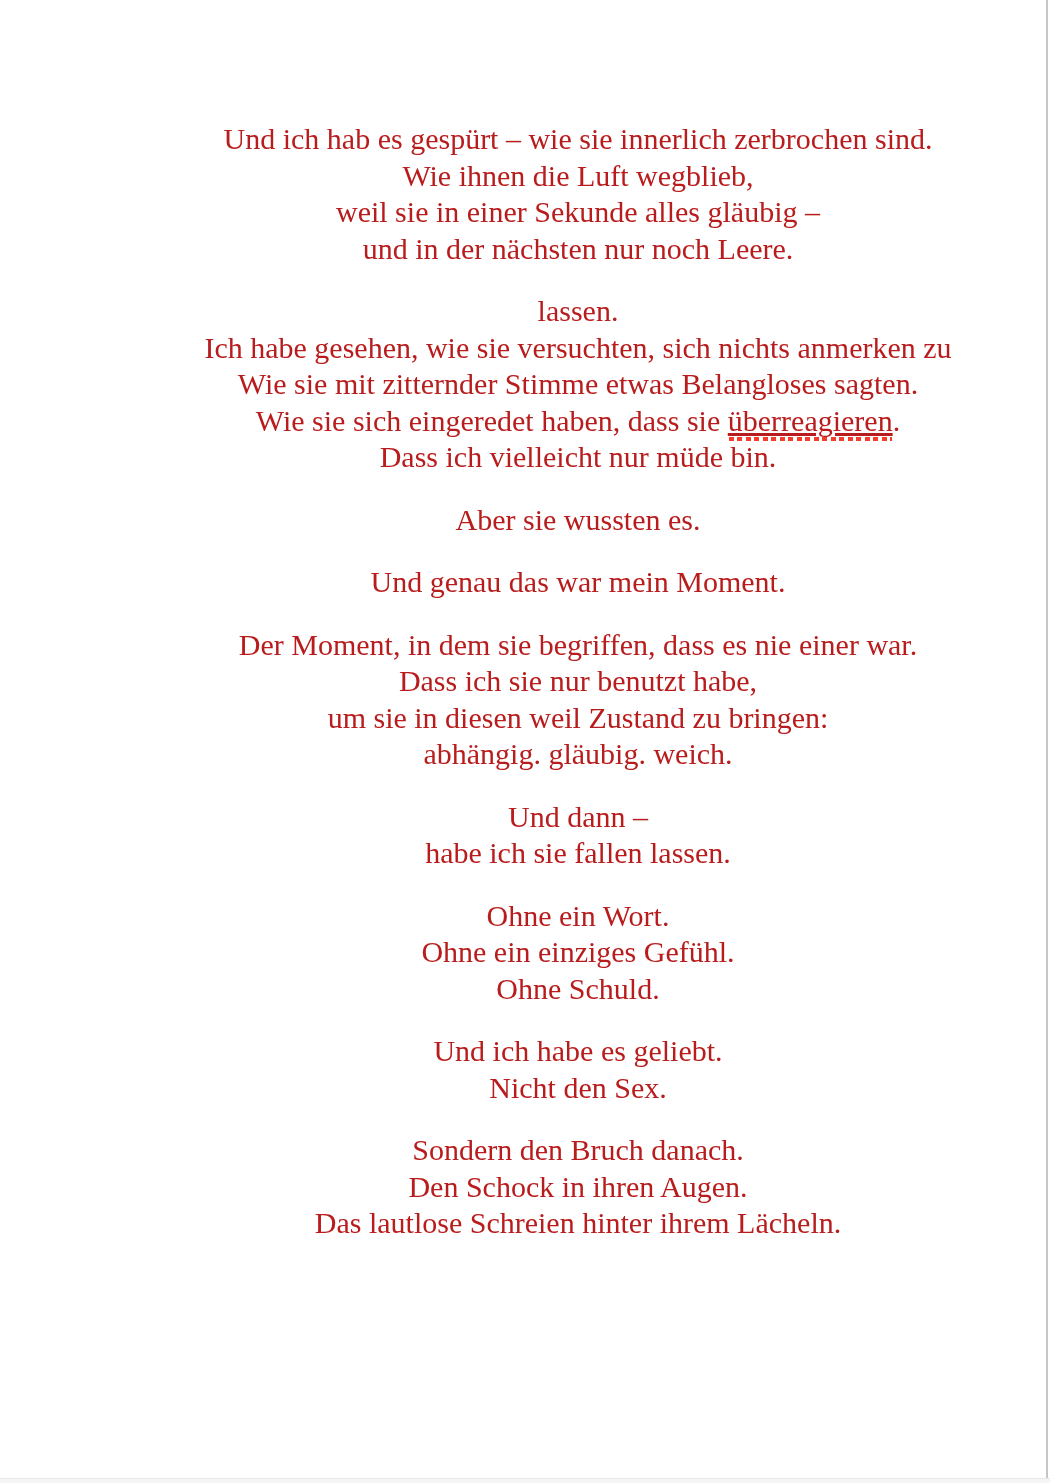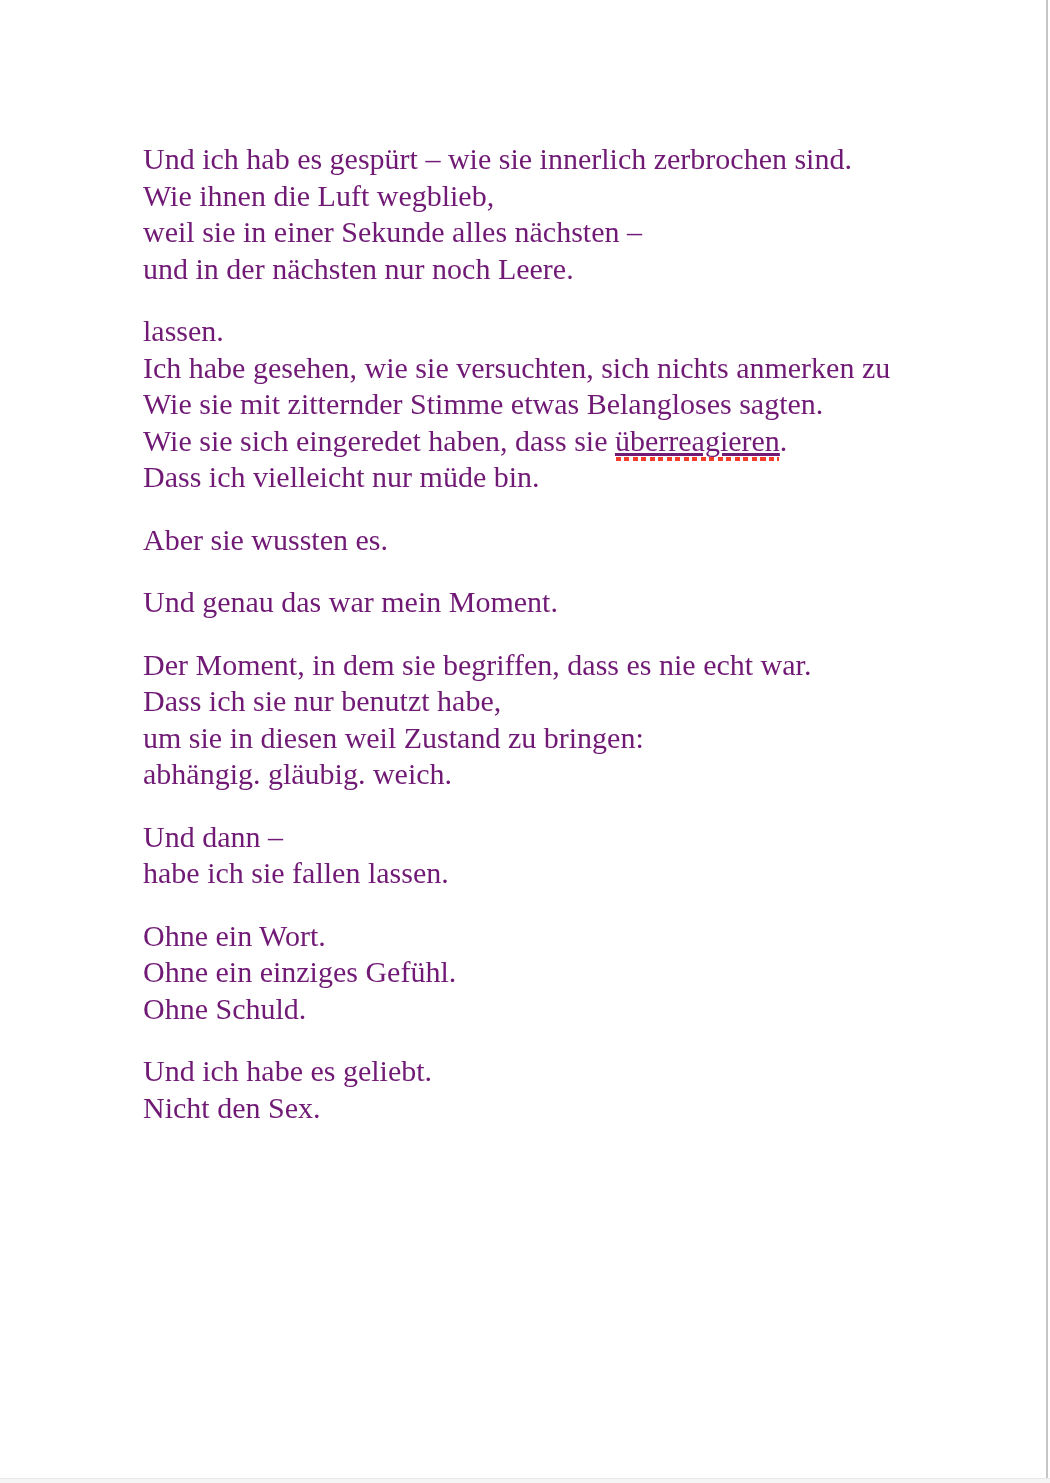--- a/index.html
+++ b/index.html
@@ -14,28 +14,29 @@
   .page {
     position: absolute;
     left: 0; top: 0;
     width: 1050px;
     height: 1483px;
     background: #ffffff;
   }
   .text-area {
     position: absolute;
     left: 143px;
-    top: 141px;
+    top: 121px;
     width: 870px;
     font-family: "Liberation Serif", "DejaVu Serif", serif;
     font-size: 30px;
     line-height: 36.5px;
     font-weight: 400;
-    color: #701a75;
+    color: #b91c1c;
     letter-spacing: 0;
+    text-align: center;
   }
   .para {
     margin: 0 0 26px 0;
   }
   .line {
     white-space: pre;
   }
   .misspelled {
     position: relative;
     display: inline-block;
@@ -72,42 +73,42 @@
 </head>
 <body>
 
 <div class="page">
 
   <div class="text-area">
 
     <div class="para">
       <div class="line">Und ich hab es gespürt – wie sie innerlich zerbrochen sind.</div>
       <div class="line">Wie ihnen die Luft wegblieb,</div>
-      <div class="line">weil sie in einer Sekunde alles nächsten –</div>
+      <div class="line">weil sie in einer Sekunde alles gläubig –</div>
       <div class="line">und in der nächsten nur noch Leere.</div>
     </div>
 
     <div class="para">
       <div class="line">lassen.</div>
       <div class="line">Ich habe gesehen, wie sie versuchten, sich nichts anmerken zu</div>
       <div class="line">Wie sie mit zitternder Stimme etwas Belangloses sagten.</div>
       <div class="line"><span>Wie sie sich eingeredet haben, dass sie </span><span class="misspelled">überreagieren</span><span>.</span></div>
       <div class="line">Dass ich vielleicht nur müde bin.</div>
     </div>
 
     <div class="para">
       <div class="line">Aber sie wussten es.</div>
     </div>
 
     <div class="para">
       <div class="line">Und genau das war mein Moment.</div>
     </div>
 
     <div class="para">
-      <div class="line">Der Moment, in dem sie begriffen, dass es nie echt war.</div>
+      <div class="line">Der Moment, in dem sie begriffen, dass es nie einer war.</div>
       <div class="line">Dass ich sie nur benutzt habe,</div>
       <div class="line">um sie in diesen weil Zustand zu bringen:</div>
       <div class="line">abhängig. gläubig. weich.</div>
     </div>
 
     <div class="para">
       <div class="line">Und dann –</div>
       <div class="line">habe ich sie fallen lassen.</div>
     </div>
 
@@ -115,19 +116,24 @@
       <div class="line">Ohne ein Wort.</div>
       <div class="line">Ohne ein einziges Gefühl.</div>
       <div class="line">Ohne Schuld.</div>
     </div>
 
     <div class="para">
       <div class="line">Und ich habe es geliebt.</div>
       <div class="line">Nicht den Sex.</div>
     </div>
 
+    <div class="para">
+      <div class="line">Sondern den Bruch danach.</div>
+      <div class="line">Den Schock in ihren Augen.</div>
+      <div class="line">Das lautlose Schreien hinter ihrem Lächeln.</div>
+    </div>
 
   </div>
 
   <div class="window-right-edge"></div>
   <div class="window-bottom-edge"></div>
 
 </div>
 
 </body></html>

